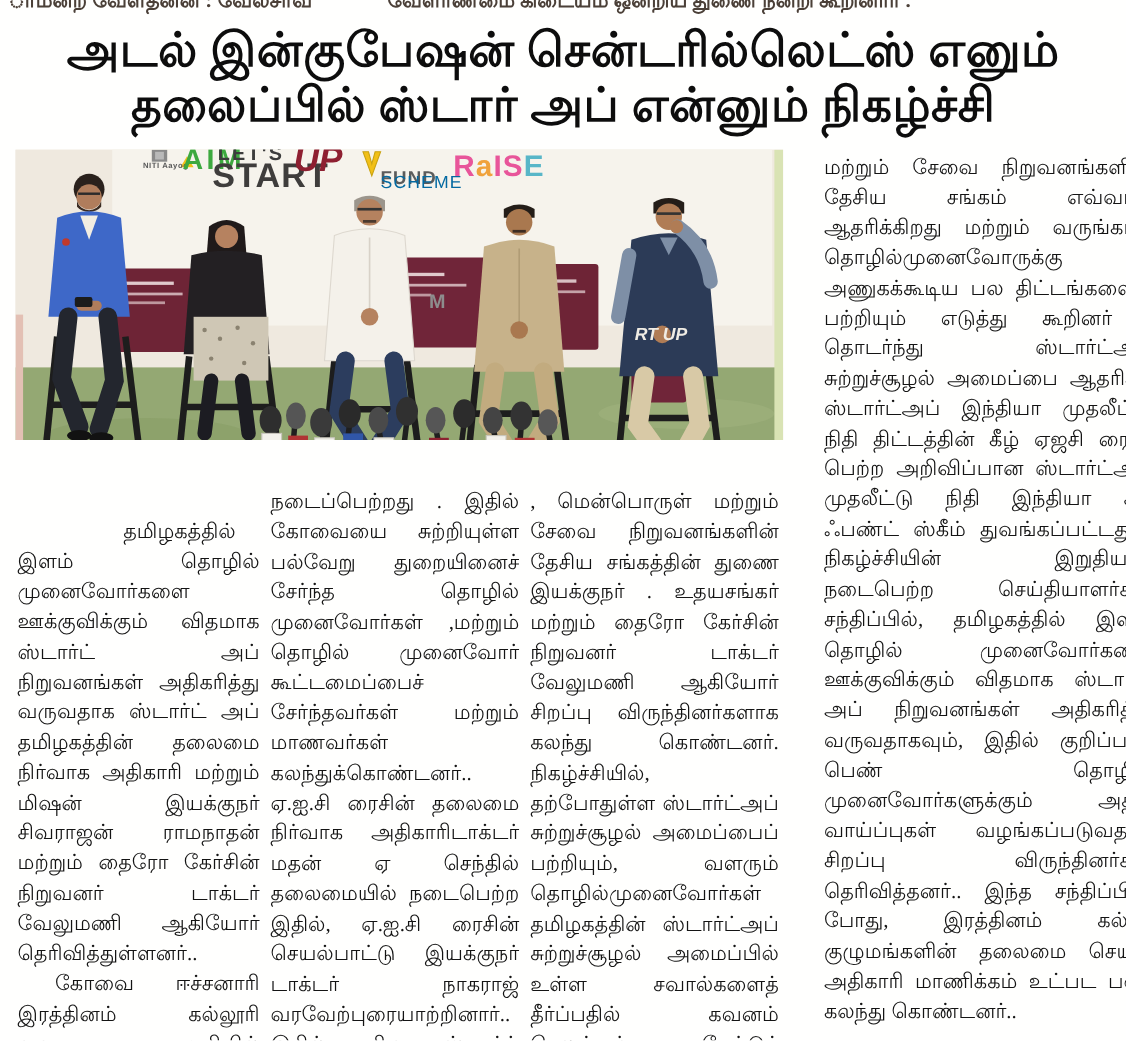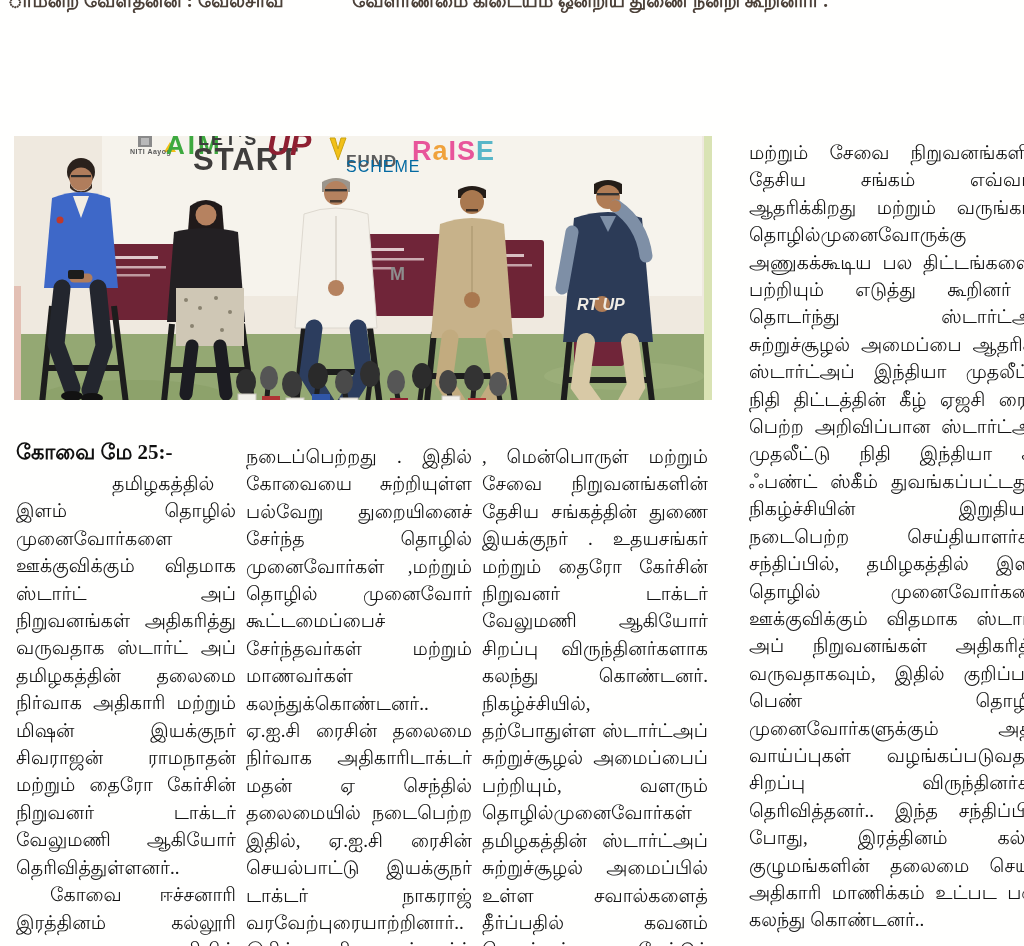--- a/index.html
+++ b/index.html
@@ -48,20 +48,24 @@
 </head>
 <body>
 
 <div class="page">
 
   <div class="top-strip">
     <span class="frag-left">ாமன்ற வேளதனன : வேலசாவ</span>
     <span class="frag-right">வேளாண்மை கிடையம் ஒன்றிய துணை நன்றி கூறினார் .</span>
   </div>
 
+  <div class="headline">
+    <div>அடல் இன்குபேஷன் சென்டரில்லெட்ஸ் எனும்</div>
+    <div>தலைப்பில்  ஸ்டார் அப் என்னும் நிகழ்ச்சி</div>
+  </div>
 
   <div class="photo">
     <svg width="698" height="296" viewBox="0 0 698 296">
 
       <rect x="0" y="0" width="698" height="296" fill="#efe9df"></rect>
       <rect x="88" y="0" width="600" height="160" fill="#f6f3ec"></rect>
 
       <rect x="0" y="198" width="698" height="98" fill="#94a873"></rect>
       <ellipse cx="120" cy="262" rx="95" ry="18" fill="#869c64" opacity="0.55"></ellipse>
       <ellipse cx="420" cy="286" rx="160" ry="20" fill="#7e945c" opacity="0.5"></ellipse>
@@ -237,21 +241,20 @@
     <span class="bt bt-lets">LET'S</span>
     <span class="bt bt-start">START</span>
     <span class="bt bt-up">UP</span>
     <span class="bt bt-fund">FUND</span>
     <span class="bt bt-scheme">SCHEME</span>
     <span class="bt bt-raise"><span class="rz0">R</span><span class="rz1">a</span><span class="rz2">I</span><span class="rz3">S</span><span class="rz4">E</span></span>
     <span class="bt bt-m">M</span>
     <span class="bt bt-up2">RT UP</span>
   </div>
 
-  <div class="caption">கோவை மே 25:-</div>
 
   <div class="col col1">
     <p class="p1">தமிழகத்தில் இளம் தொழில் முனைவோர்களை ஊக்குவிக்கும் விதமாக ஸ்டார்ட் அப் நிறுவனங்கள் அதிகரித்து வருவதாக ஸ்டார்ட் அப் தமிழகத்தின் தலைமை நிர்வாக அதிகாரி மற்றும் மிஷன் இயக்குநர் சிவராஜன் ராமநாதன் மற்றும் தைரோ கேர்சின் நிறுவனர் டாக்டர் வேலுமணி ஆகியோர் தெரிவித்துள்ளனர்..</p>
     <p class="p2">கோவை ஈச்சனாரி இரத்தினம் கல்லூரி வளாக பகுதியில் அமைந்துள்ள அடல் இன்குபேஷன் சென்டரில்லெட்ஸ் எனும் தலைப்பில் ஸ்டார் அப் என்னும் நிகழ்ச்சி</p>
   </div>
 
   <div class="col col2">
     <p>நடைப்பெற்றது . இதில் கோவையை சுற்றியுள்ள பல்வேறு துறையினைச் சேர்ந்த தொழில் முனைவோர்கள் ,மற்றும் தொழில் முனைவோர் கூட்டமைப்பைச் சேர்ந்தவர்கள் மற்றும் மாணவர்கள் கலந்துக்கொண்டனர்.. ஏ.ஐ.சி ரைசின் தலைமை நிர்வாக அதிகாரிடாக்டர் மதன் ஏ செந்தில் தலைமையில் நடைபெற்ற இதில், ஏ.ஐ.சி ரைசின் செயல்பாட்டு இயக்குநர் டாக்டர் நாகராஜ் வரவேற்புரையாற்றினார்.. இதில் தமிழக ஸ்டார்ட் அப் இன் தலைமை நிர்வாக அதிகாரி மற்றும் மிஷன் இயக்குநர் சிவராஜன் ராமநாதன்</p>
   </div>
 

